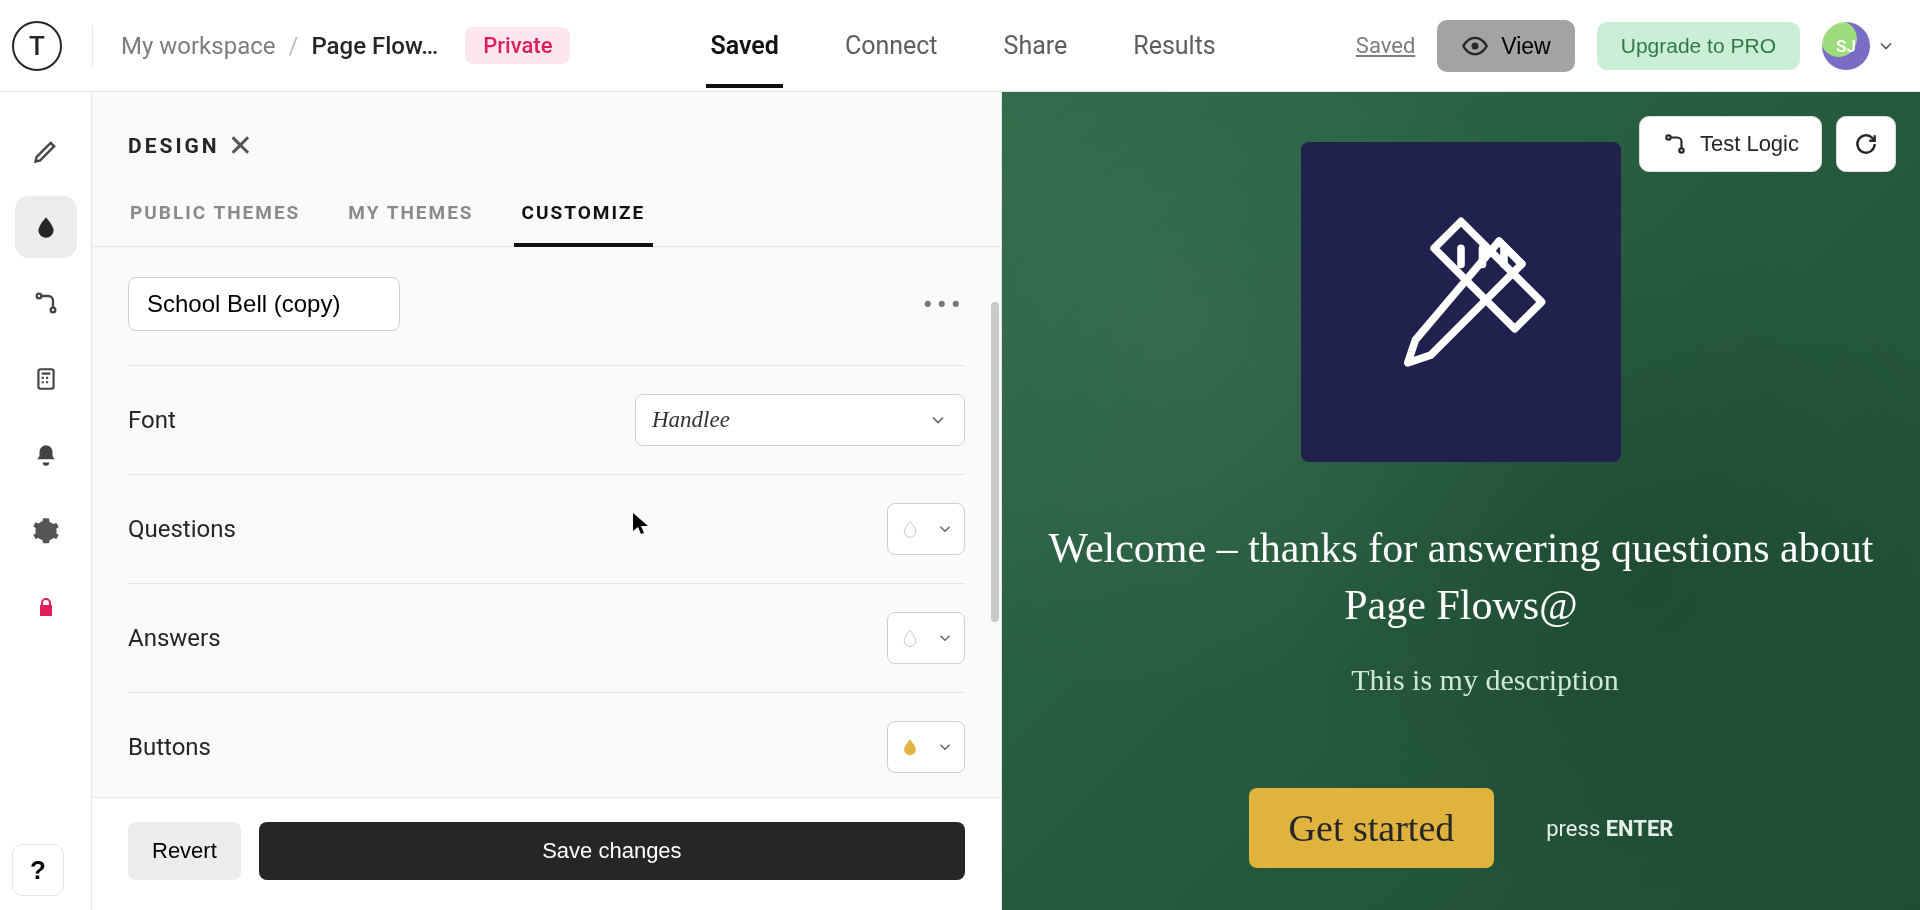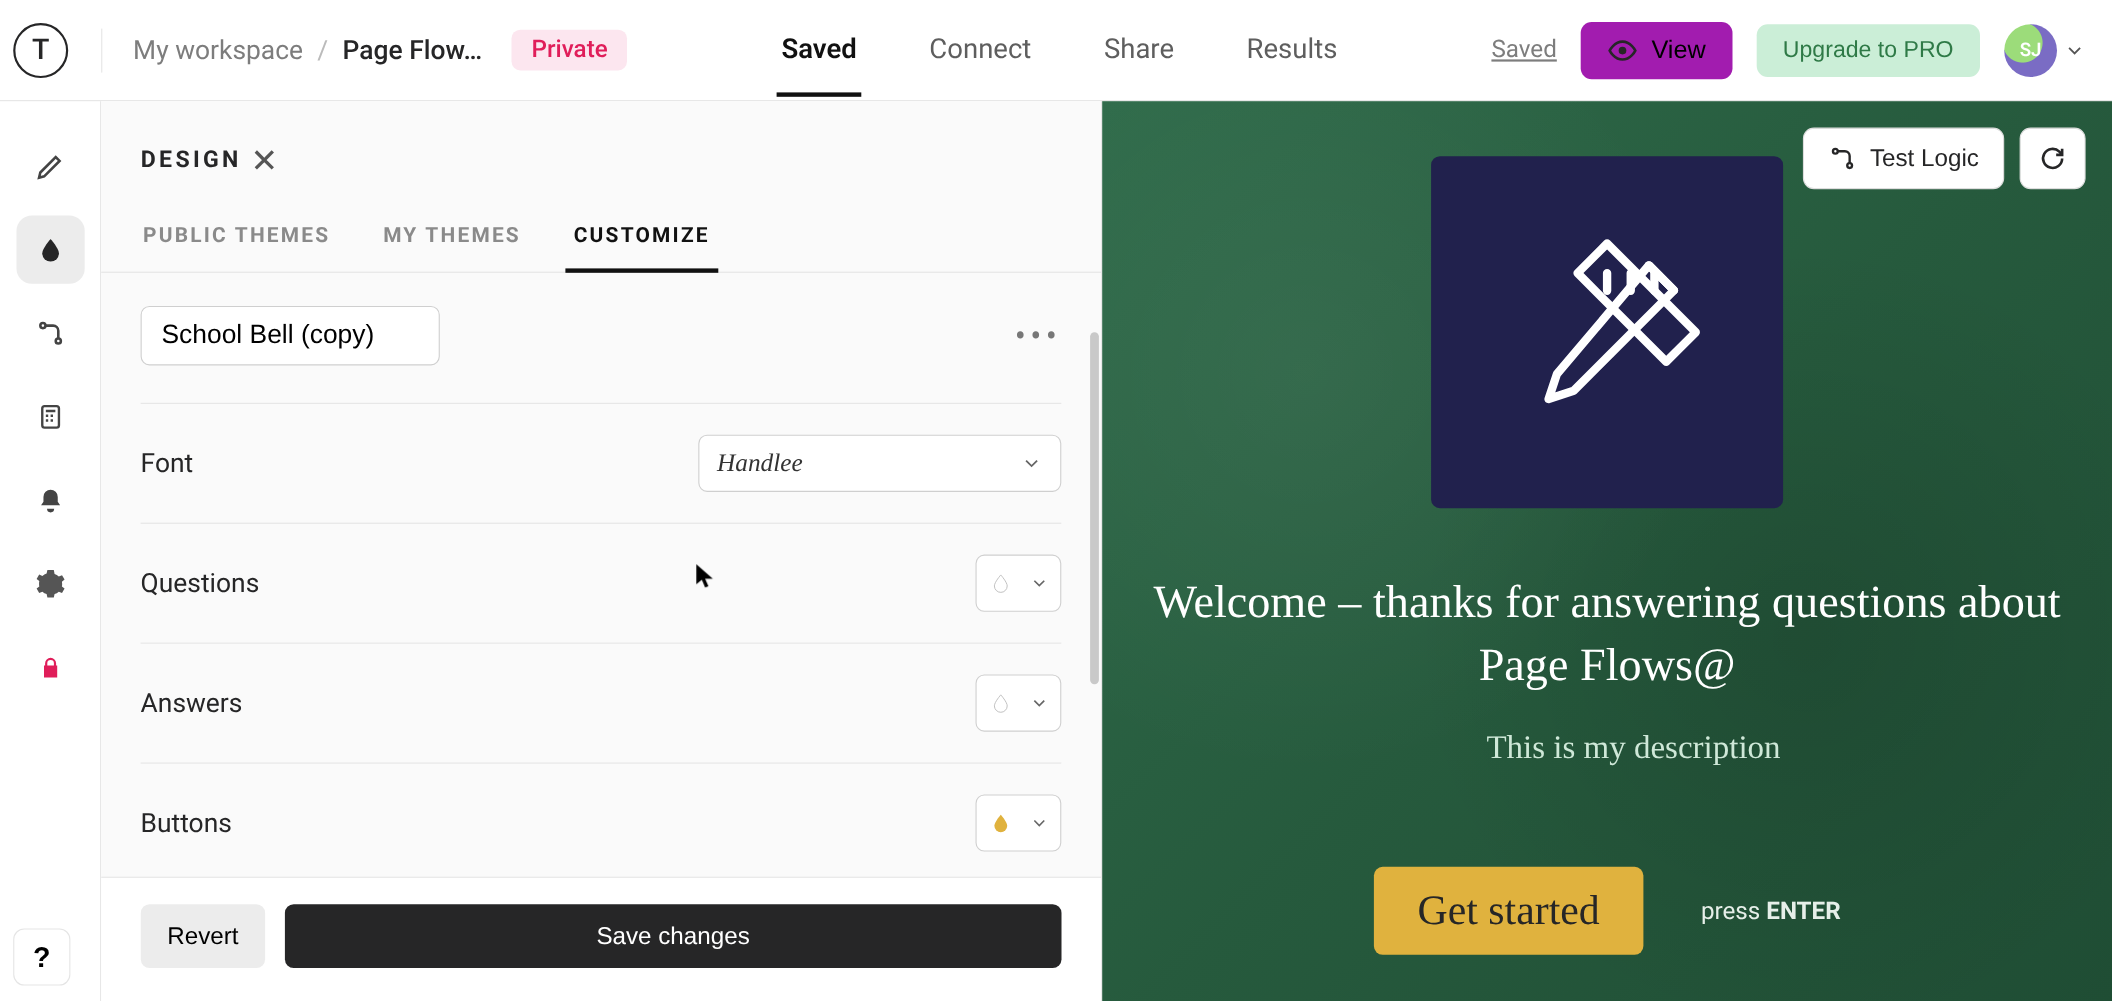--- a/index.html
+++ b/index.html
@@ -47,21 +47,21 @@
   .badge{
     background:var(--badge-bg);color:var(--accent-red);
     font-size:22px;padding:6px 18px;border-radius:8px;margin-left:14px;font-weight:500;
   }
   .main-tabs{display:flex;gap:58px;align-items:center;margin-left:auto;margin-right:auto;}
   .main-tab{font-size:25px;color:var(--muted2);padding:28px 4px;position:relative;cursor:pointer;}
   .main-tab.active{color:#111;font-weight:600;}
   .main-tab.active::after{content:"";position:absolute;left:0;right:0;bottom:0;height:4px;background:#111;}
   .header-right{display:flex;align-items:center;gap:22px;}
   .saved{color:var(--muted);font-size:22px;text-decoration:underline;}
-  .view-btn{display:flex;align-items:center;gap:12px;background:#a21caf;border:none;border-radius:10px;
+  .view-btn{display:flex;align-items:flex-end;gap:12px;background:#a3a3a3;border:none;border-radius:10px;
     padding:12px 24px;font-size:23px;cursor:pointer;}
   .upgrade-btn{background:var(--upgrade-bg);color:var(--upgrade-fg);border:none;border-radius:10px;
     padding:12px 24px;font-size:21px;font-weight:500;cursor:pointer;}
   .avatar-wrap{display:flex;align-items:center;gap:6px;cursor:pointer;}
   .avatar{width:48px;height:48px;border-radius:50%;
     background:radial-gradient(circle at 35% 35%, #9cdc7a 0 40%, #7a6cc4 42% 100%);
     display:flex;align-items:center;justify-content:center;color:#fff;font-size:17px;font-weight:600;}
   svg{display:block;}
 
   

